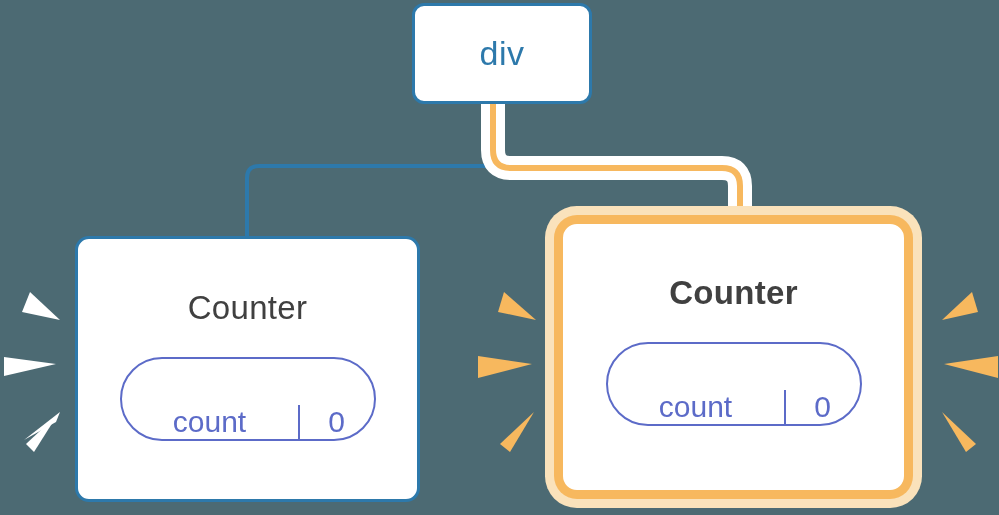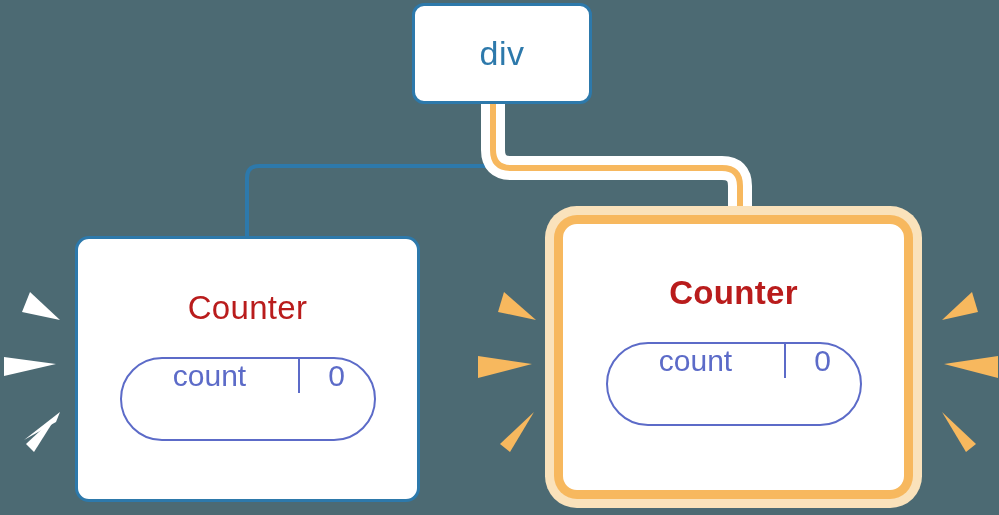--- a/index.html
+++ b/index.html
@@ -61,34 +61,34 @@
     height: 266px;
     border: 3px solid #ffffff;
     border-radius: 14px;
     z-index: 5;
     box-shadow:
       0 0 0 9px #f7b85e,
       0 0 0 18px #fae2bb;
   }
   .counter-title {
     font-size: 33px;
-    color: #b91c1c;
+    color: #404040;
     margin-top: 50px;
     letter-spacing: .3px;
   }
   .counter-title.bold { font-weight: bold; margin-top: 47px; }
 
   .state-pill {
     margin-top: 30px;
     width: 256px;
     height: 84px;
     border: 2px solid #5c6bc8;
     border-radius: 42px;
     display: flex;
-    align-items: flex-start;
+    align-items: flex-end;
     box-sizing: border-box;
     background: #ffffff;
   }
   .pill-key {
     flex: 0 0 176px;
     display: flex;
     align-items: center;
     justify-content: center;
     font-size: 30px;
     color: #5c6bc8;

